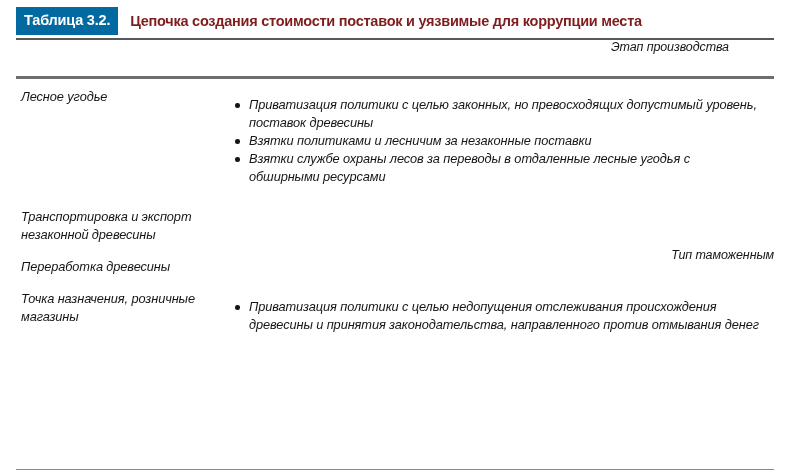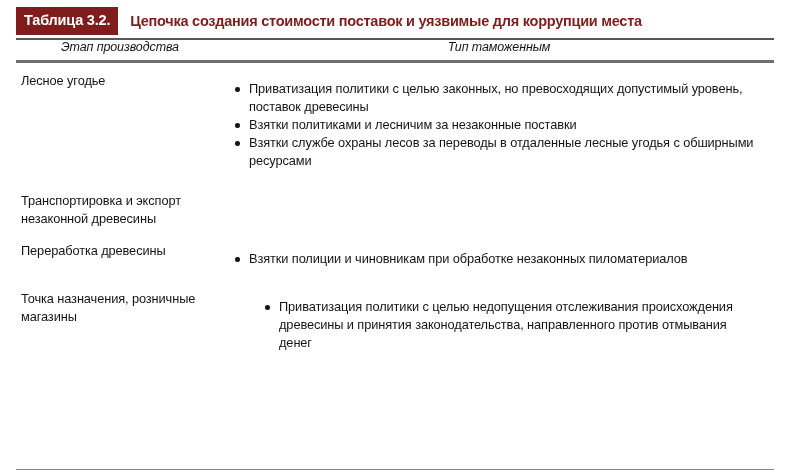--- a/index.html
+++ b/index.html
@@ -25,21 +25,21 @@
   }
 
   
   .caption-bar {
     display: flex;
     align-items: center;
     height: 28px;
     margin-top: 7px;
   }
   .caption-badge {
-    background: #7f1d1d;
+    background: #0369a1;
     color: #ffffff;
     font-weight: bold;
     font-size: 14.5px;
     line-height: 1;
     letter-spacing: -0.2px;
     padding: 6px 8px 7px 8px;
     white-space: nowrap;
     font-stretch: condensed;
   }
   .caption-title {
@@ -72,22 +72,23 @@
     position: absolute;
     left: 16px;
     right: 16px;
     width: auto;
     bottom: 6px;
   }
 
   
   .head-row {
     display: flex;
-    height: 20px;
-    align-items: flex-start;
+    height: 36px;
+    align-items: flex-end;
+    flex-direction: column;
   }
   .head-cell {
     font-style: italic;
     font-size: 12.5px;
     color: #151515;
     text-align: center;
     letter-spacing: -0.1px;
   }
   .col-stage {
     width: 208px;
@@ -95,27 +96,28 @@
     box-sizing: border-box;
   }
   .col-vuln {
     flex: 1 1 auto;
     box-sizing: border-box;
   }
 
   
   .body-rows {
     padding-top: 9px;
+    font-style: italic;
   }
   .data-row {
     display: flex;
     align-items: flex-start;
     margin-bottom: 14px;
   }
-  .data-row:last-child { margin-bottom: 0; gap: 30px; }
+  .data-row:last-child { margin-bottom: 0; }
 
   .cell-stage {
     width: 208px;
     flex: 0 0 208px;
     box-sizing: border-box;
     padding-left: 5px;
     padding-right: 8px;
     font-size: 12.8px;
     line-height: 18px;
     color: #151515;
@@ -183,25 +185,20 @@
         </ul>
       </div>
     </div>
 
     <div class="data-row">
       <div class="cell-stage">Транспортировка и экспорт незаконной древесины</div>
     </div>
 
     <div class="data-row">
       <div class="cell-stage">Переработка древесины</div>
-      <div class="cell-vuln">
-        <ul class="bullets">
-          <li>Взятки полиции и чиновникам при обработке незаконных пиломатериалов</li>
-        </ul>
-      </div>
     </div>
 
     <div class="data-row">
       <div class="cell-stage">Точка назначения, розничные магазины</div>
       <div class="cell-vuln">
         <ul class="bullets">
           <li>Приватизация политики с целью недопущения отслеживания происхождения древесины и принятия законодательства, направленного против отмывания денег</li>
         </ul>
       </div>
     </div>

